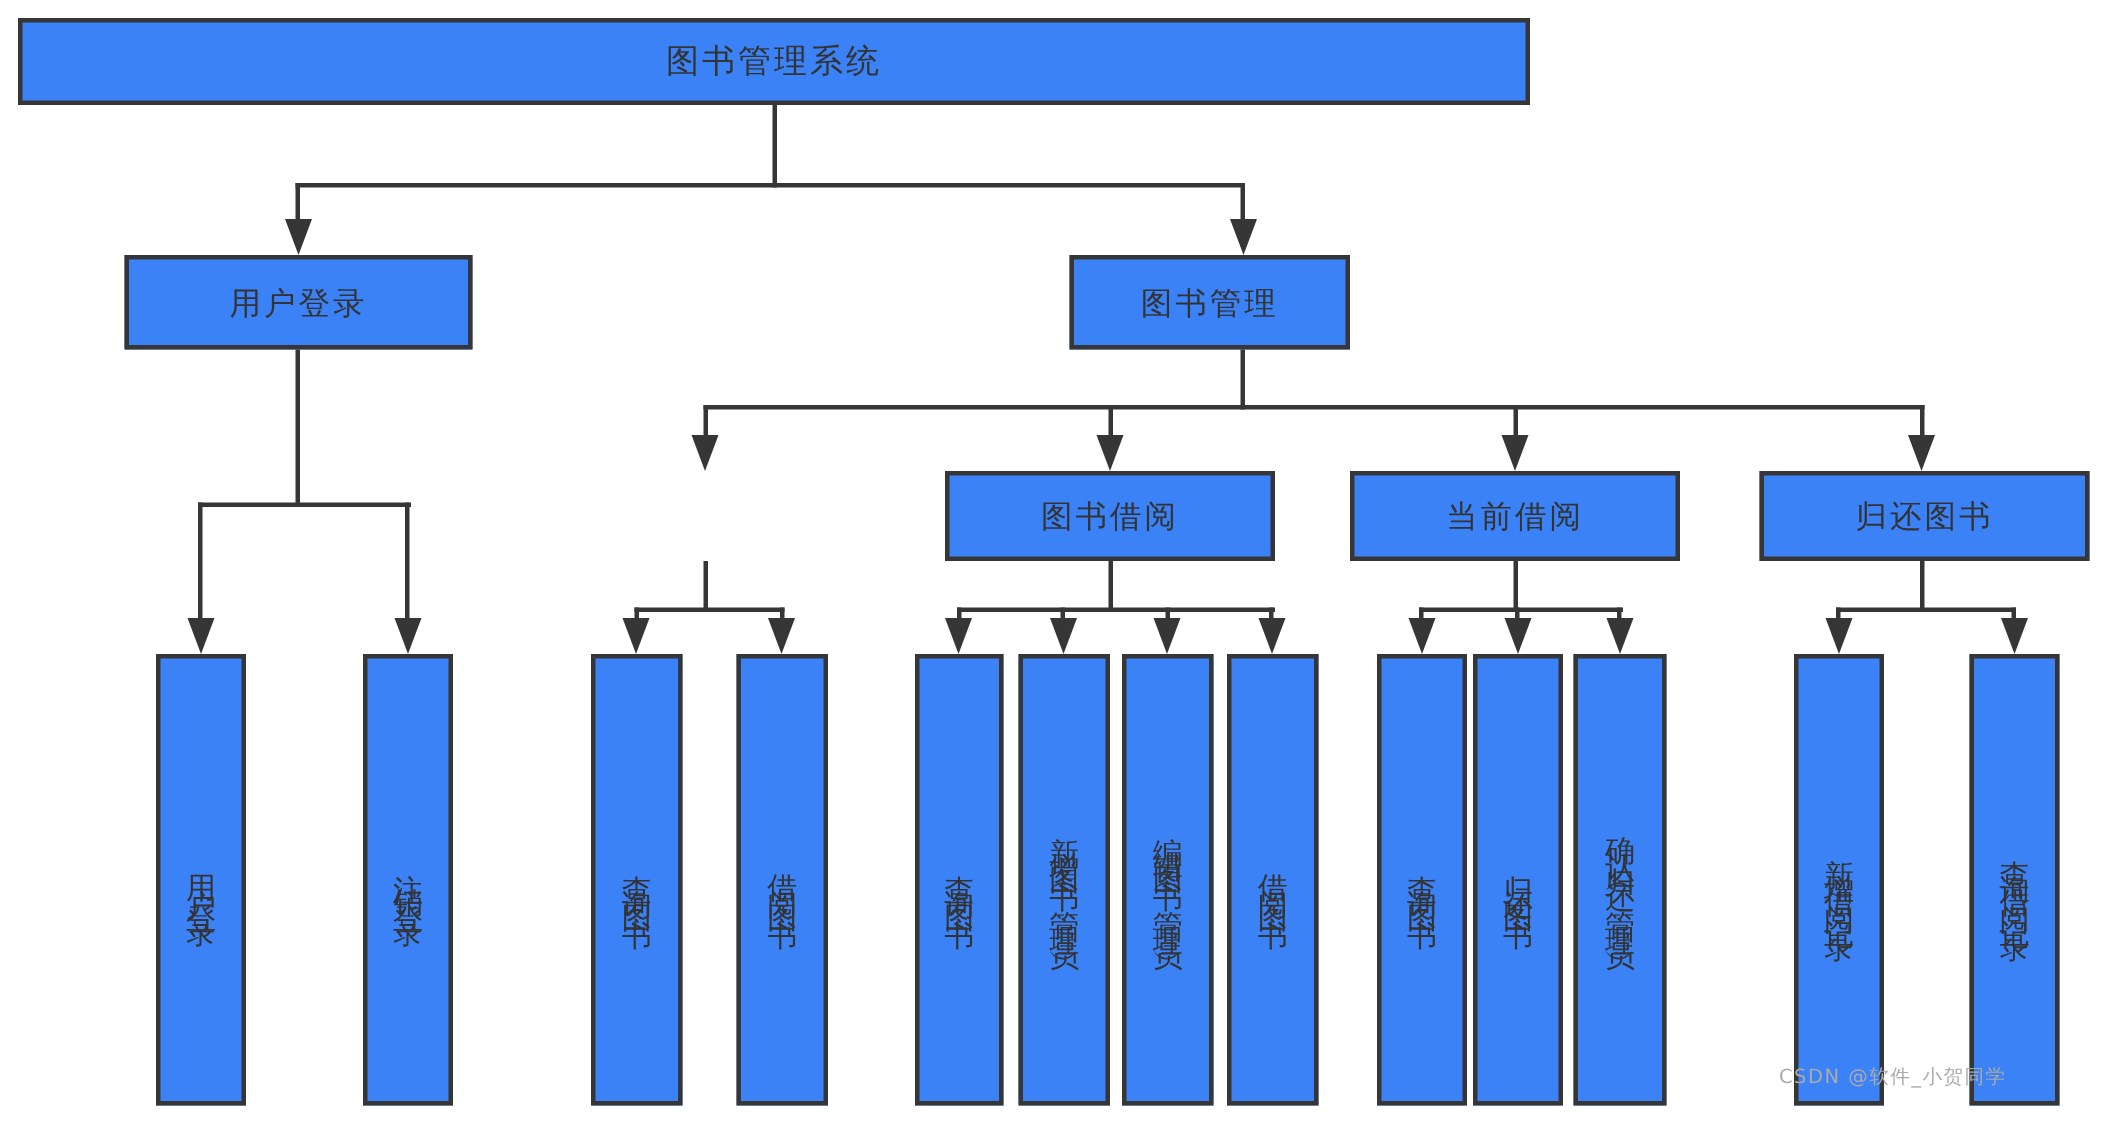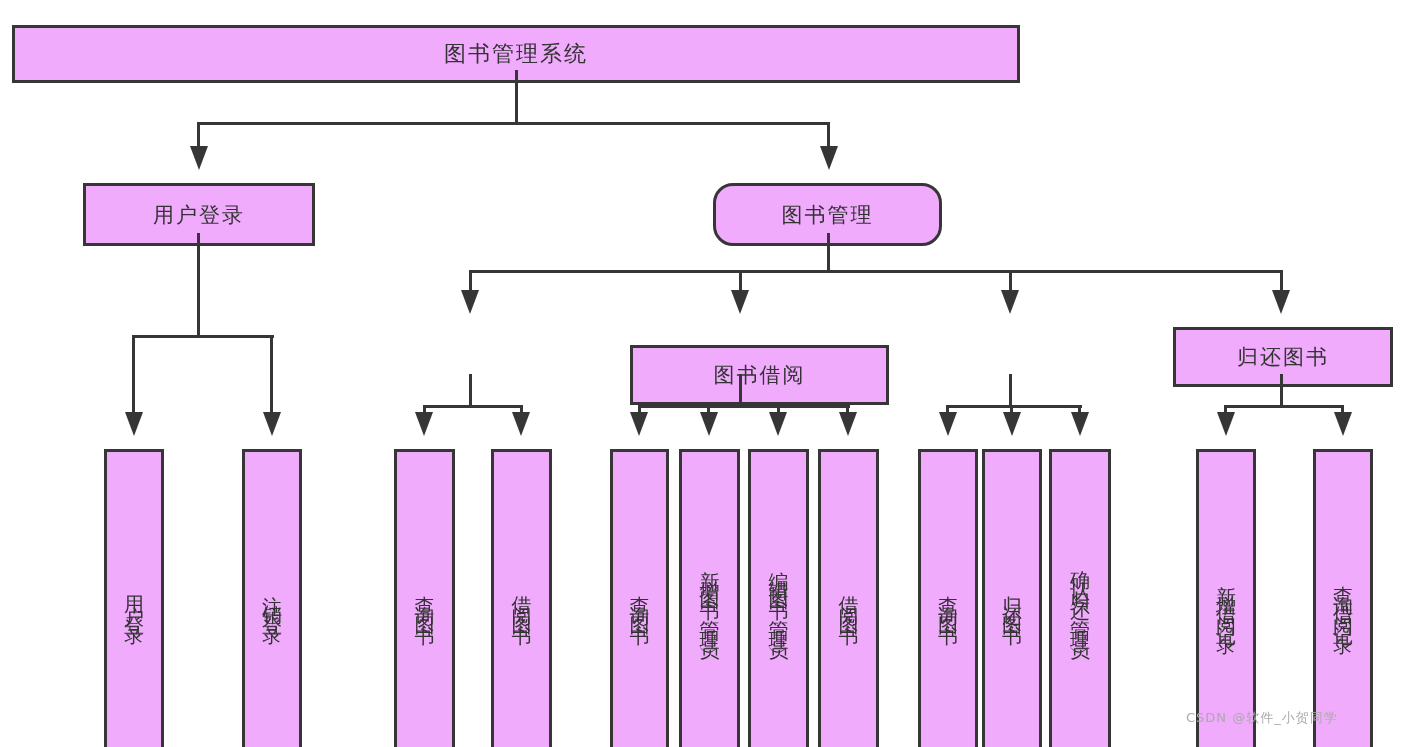--- a/index.html
+++ b/index.html
@@ -10,25 +10,24 @@
   .canvas {
     position:relative;
     width:1405px; height:747px;
     background:#ffffff;
     overflow:hidden;
   }
   .node {
     position:absolute;
     box-sizing:border-box;
     border:3px solid #363636;
-    background:#f0abfc;
+    background:#3b82f6;
     display:flex;
     align-items:center;
     justify-content:center;
-    margin-top:13px;
   }
   .node .lbl {
     color:#333333;
     font-size:21px;
     letter-spacing:2px;
     white-space:nowrap;
   }
   .node.root .lbl { font-size:22px; }
   .node.leaf .lbl {
     writing-mode:vertical-lr;
@@ -73,21 +72,21 @@
   <div class="vline" style="left:515px; top:70px; height:55px;"></div>
   <div class="hline" style="left:197px; top:122px; width:633px;"></div>
   <div class="vline" style="left:197px; top:122px; height:28px;"></div>
   <div class="arrow" style="left:190px; top:146px;"></div>
   <div class="vline" style="left:827px; top:122px; height:28px;"></div>
   <div class="arrow" style="left:820px; top:146px;"></div>
 
   <div class="node" style="left:83px; top:170px; width:232px; height:63px;">
     <span class="lbl">用户登录</span>
   </div>
-  <div class="node" style="left:713px; top:170px; width:229px; height:63px;border-radius:20px;">
+  <div class="node" style="left:713px; top:170px; width:187px; height:63px;">
     <span class="lbl">图书管理</span>
   </div>
 
   <div class="vline" style="left:197px; top:233px; height:105px;"></div>
   <div class="hline" style="left:132px; top:335px; width:142px;"></div>
   <div class="vline" style="left:132px; top:335px; height:79px;"></div>
   <div class="arrow" style="left:125px; top:412px;"></div>
   <div class="vline" style="left:270px; top:335px; height:79px;"></div>
   <div class="arrow" style="left:263px; top:412px;"></div>
 
@@ -95,22 +94,25 @@
   <div class="hline" style="left:469px; top:270px; width:814px;"></div>
   <div class="vline" style="left:469px; top:270px; height:22px;"></div>
   <div class="arrow" style="left:461px; top:290px;"></div>
   <div class="vline" style="left:739px; top:270px; height:22px;"></div>
   <div class="arrow" style="left:731px; top:290px;"></div>
   <div class="vline" style="left:1009px; top:270px; height:22px;"></div>
   <div class="arrow" style="left:1001px; top:290px;"></div>
   <div class="vline" style="left:1280px; top:270px; height:22px;"></div>
   <div class="arrow" style="left:1272px; top:290px;"></div>
 
-  <div class="node" style="left:630px; top:332px; width:259px; height:60px;">
+  <div class="node" style="left:630px; top:314px; width:220px; height:60px;">
     <span class="lbl">图书借阅</span>
+  </div>
+  <div class="node" style="left:900px; top:314px; width:220px; height:60px;">
+    <span class="lbl">当前借阅</span>
   </div>
   <div class="node" style="left:1173px; top:314px; width:220px; height:60px;">
     <span class="lbl">归还图书</span>
   </div>
 
   <div class="vline" style="left:469px; top:374px; height:34px;"></div>
   <div class="hline" style="left:423px; top:405px; width:100px;"></div>
   <div class="vline" style="left:423px; top:405px; height:9px;"></div>
   <div class="arrow" style="left:415px; top:412px;"></div>
   <div class="vline" style="left:520px; top:405px; height:9px;"></div>

